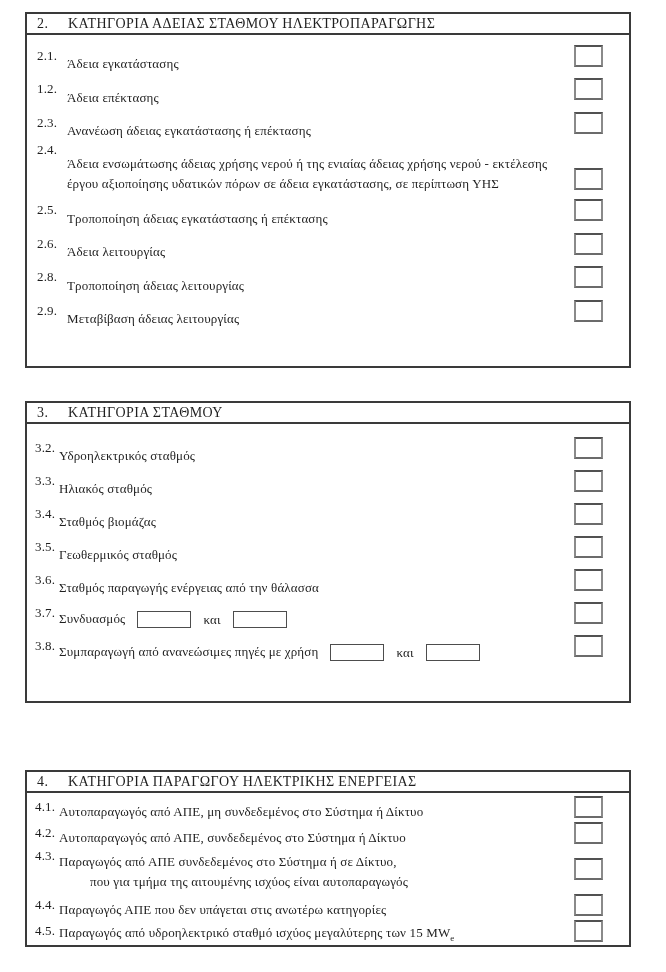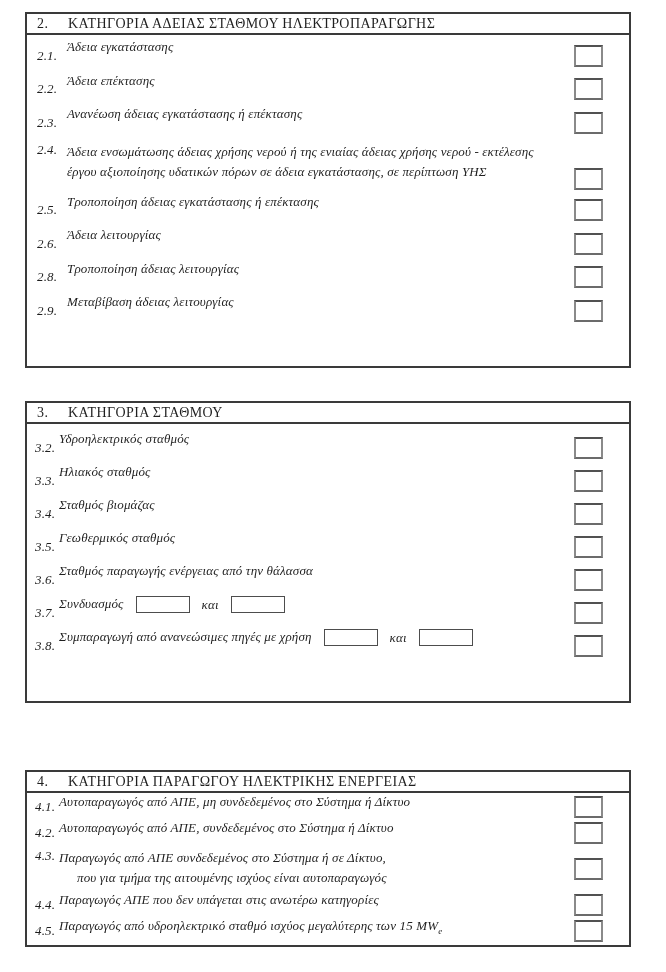--- a/index.html
+++ b/index.html
@@ -38,24 +38,23 @@
   .sec-num { width: 31px; flex: 0 0 auto; }
   .sec-title { flex: 1; white-space: nowrap; }
 
   .section-body { padding-top: 4px; }
   .section-idx1 .section-body { padding-top: 7px; }
   .section-idx2 .section-body { padding-top: 1px; }
 
   .row {
     position: relative;
     display: flex;
-    align-items: flex-start;
+    align-items: flex-end;
     font-size: 13px;
     letter-spacing: 0.15px;
-    font-style: italic;
   }
   .section-idx0 .row { height: 33.5px; }
   .section-idx1 .row { height: 33px; }
   .section-idx2 .row { height: 26px; }
   .section-idx0 .row.multiline { height: 54px; }
   .section-idx2 .row.multiline { height: 46px; }
 
   .item-num {
     flex: 0 0 auto;
     align-self: flex-start;
@@ -67,21 +66,21 @@
 
   .item-label {
     flex: 1;
     padding-right: 70px;
     line-height: 1.25;
     white-space: nowrap;
   }
   .row.full .item-label { padding-right: 20px; }
   .row.multiline .item-label { line-height: 20px; padding-top: 2px; }
   .line { display: block; white-space: nowrap; }
-  .line.indent2 { margin-left: 18px; }
+  .line.indent2 { margin-left: 31px; }
 
   .checkbox {
     position: absolute;
     right: 26px;
     top: 50%;
     transform: translateY(-50%);
     width: 25px;
     height: 18px;
     background: #ffffff;
     border: 2px solid #8a8a8a;
@@ -116,21 +115,21 @@
           <span class="sec-num">2.</span>
           <span class="sec-title">ΚΑΤΗΓΟΡΙΑ ΑΔΕΙΑΣ ΣΤΑΘΜΟΥ ΗΛΕΚΤΡΟΠΑΡΑΓΩΓΗΣ</span>
         </div>
         <div class="section-body">
           <div class="row">
             <span class="item-num">2.1.</span>
             <span class="item-label"><span>Άδεια εγκατάστασης</span></span>
             <span class="checkbox"></span>
           </div>
           <div class="row">
-            <span class="item-num">2.2.</span>
+            <span class="item-num">1.2.</span>
             <span class="item-label"><span>Άδεια επέκτασης</span></span>
             <span class="checkbox"></span>
           </div>
           <div class="row">
             <span class="item-num">2.3.</span>
             <span class="item-label"><span>Ανανέωση άδειας εγκατάστασης ή επέκτασης</span></span>
             <span class="checkbox"></span>
           </div>
           <div class="row multiline cb-bottom full">
             <span class="item-num">2.4.</span>

